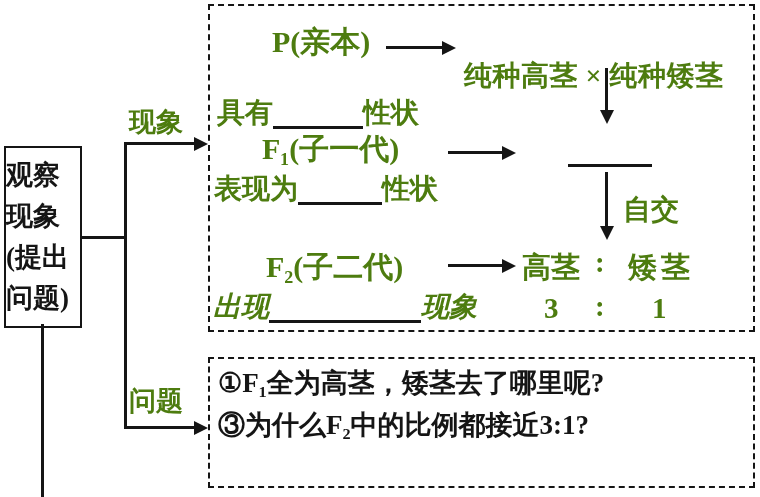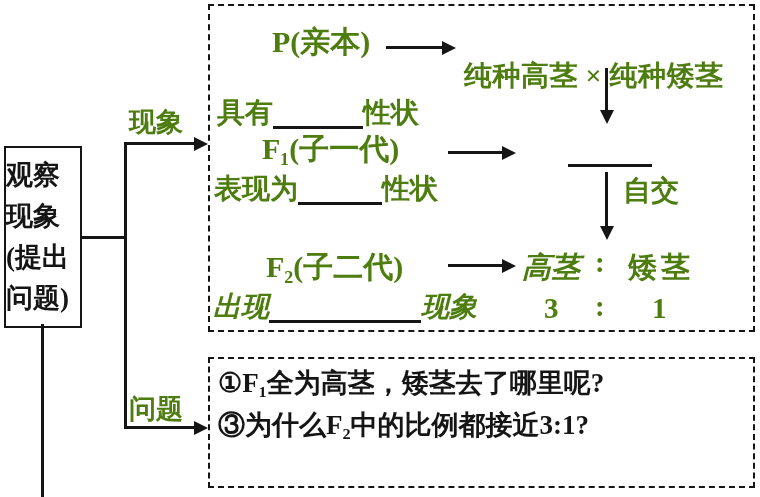--- a/index.html
+++ b/index.html
@@ -47,21 +47,21 @@
 
   <div class="hline" style="left:80px;top:236px;width:46px;"></div>
   <div class="vline" style="left:124px;top:142px;height:287px;"></div>
 
   <div class="hline" style="left:124px;top:142px;width:71px;"></div>
   <div class="arr-r" style="left:194px;top:136.5px;"></div>
   <div class="txt abs" style="left:129px;top:104px;font-size:27px;">现象</div>
 
   <div class="hline" style="left:124px;top:426px;width:71px;"></div>
   <div class="arr-r" style="left:194px;top:420.5px;"></div>
-  <div class="txt abs" style="left:129px;top:383px;font-size:27px;margin-top:8px;">问题</div>
+  <div class="txt abs" style="left:129px;top:383px;font-size:27px;">问题</div>
 
   <div class="vline" style="left:41px;top:324px;height:173px;"></div>
 
   <div class="dashbox" style="left:208px;top:4px;width:543px;height:324px;"></div>
 
   <div class="txt abs" style="left:272px;top:22px;font-size:30px;">P(亲本)</div>
   <div class="hline" style="left:386px;top:46px;width:58px;"></div>
   <div class="arr-r" style="left:442px;top:40.5px;"></div>
   <div class="txt abs" style="left:464px;top:31px;font-size:28px;letter-spacing:0.5px;margin-top:26px;">纯种高茎 × 纯种矮茎</div>
   <div class="txt abs" style="left:217px;top:60px;font-size:28px;margin-top:34px;">
@@ -74,26 +74,26 @@
   <div class="txt abs" style="left:262px;top:129px;font-size:30px;">F₁(子一代)</div>
   <div class="hline" style="left:448px;top:151px;width:56px;"></div>
   <div class="arr-r" style="left:502px;top:145.5px;"></div>
   <div class="hline" style="left:568px;top:164px;width:84px;height:3px;"></div>
   <div class="txt abs" style="left:214px;top:170px;font-size:28px;text-align:center;">
     <span>表现为</span><span class="blank" style="width:84px;"></span><span>性状</span>
   </div>
 
   <div class="vline" style="left:605px;top:172px;height:56px;"></div>
   <div class="arr-d" style="left:599.5px;top:226px;"></div>
-  <div class="txt abs" style="left:623px;top:172px;font-size:28px;">自交</div>
+  <div class="txt abs" style="left:623px;top:191px;font-size:28px;">自交</div>
 
   <div class="txt abs" style="left:266px;top:247px;font-size:30px;">F₂(子二代)</div>
   <div class="hline" style="left:448px;top:264px;width:56px;"></div>
   <div class="arr-r" style="left:502px;top:258.5px;"></div>
-  <div class="txt abs" style="left:522px;top:248px;font-size:29px;font-style:italic;">高茎</div>
+  <div class="txt abs" style="left:522px;top:248px;font-size:29px;">高茎</div>
   <div class="txt abs" style="left:595px;top:246px;font-size:29px;">:</div>
   <div class="txt abs" style="left:628px;top:248px;font-size:29px;letter-spacing:4px;">矮茎</div>
   <div class="txt abs" style="left:213px;top:288px;font-size:28px;font-style:italic;">
     <span>出现</span><span class="blank" style="width:152px;"></span><span>现象</span>
   </div>
   <div class="txt abs" style="left:544px;top:292px;font-size:29px;">3</div>
   <div class="txt abs" style="left:595px;top:290px;font-size:29px;">:</div>
   <div class="txt abs" style="left:652px;top:292px;font-size:29px;">1</div>
 
   <div class="dashbox" style="left:208px;top:357px;width:543px;height:127px;"></div>

